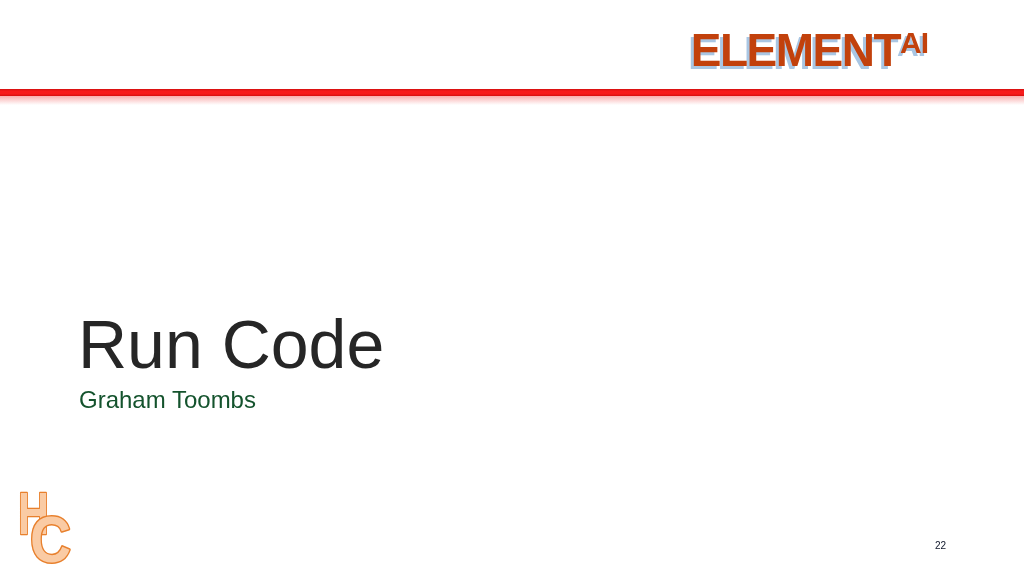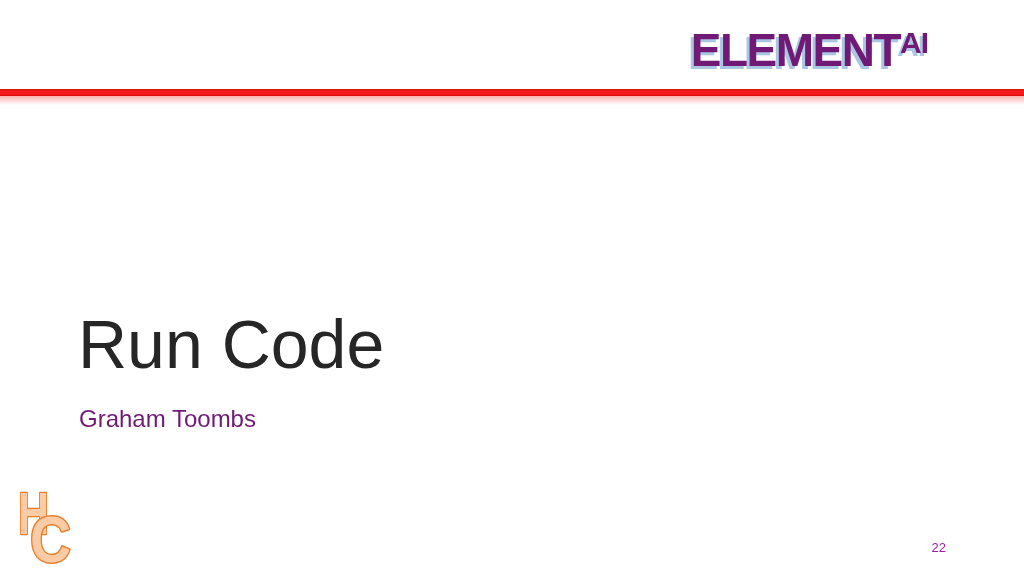--- a/index.html
+++ b/index.html
@@ -15,21 +15,21 @@
 
   
   .brand {
     position: absolute;
     top: 27px;
     right: 96px;
     font-weight: bold;
     font-size: 46px;
     line-height: 1;
     letter-spacing: -1.5px;
-    color: #701a75;
+    color: #c2410c;
     text-shadow: -3px 3px 0 #a9c6e3;
     white-space: nowrap;
     padding-left: 13px;
   }
   .brand .sup {
     display: inline-block;
     font-size: 30px;
     vertical-align: 13px;
     letter-spacing: -1px;
   }
@@ -62,23 +62,22 @@
     font-weight: normal;
     color: #262626;
     white-space: nowrap;
   }
   .subtitle {
     position: absolute;
     left: 79px;
     top: 386px;
     font-size: 24px;
     line-height: 1.2;
-    color: #701a75;
+    color: #14532d;
     white-space: nowrap;
-    margin-top: 19px;
   }
 
   
   .footer-logo {
     position: absolute;
     left: 14px;
     top: 484px;
     width: 64px;
     height: 84px;
   }
@@ -88,22 +87,22 @@
     paint-order: stroke fill;
     stroke-linejoin: round;
     stroke-linecap: round;
   }
 
   
   .page-number {
     position: absolute;
     top: 540px;
     right: 78px;
-    font-size: 13px;
-    color: #a21caf;
+    font-size: 10px;
+    color: #0f172a;
   }
 </style>
 </head>
 <body>
 
 <div class="brand">
   <span>ELEMENT</span><span class="sup">AI</span>
 </div>
 
 <div class="divider"></div>

